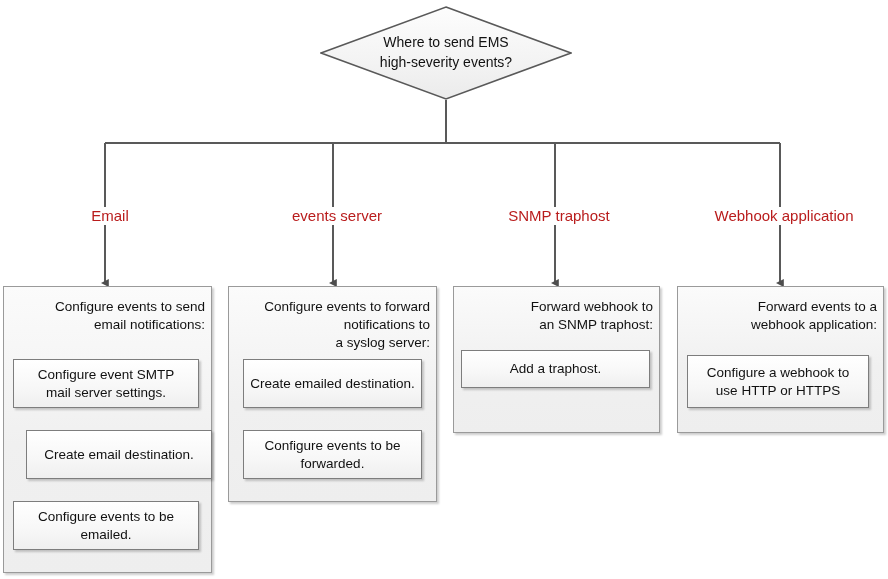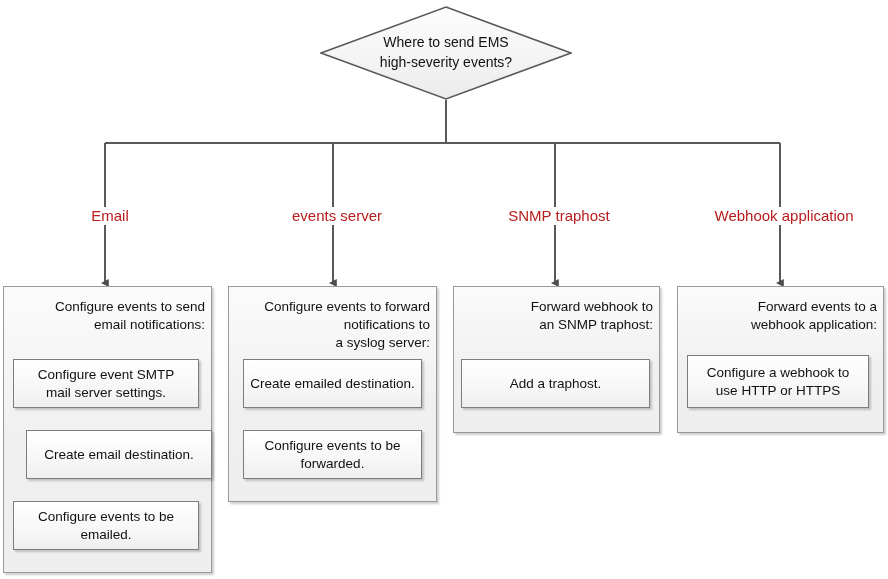--- a/index.html
+++ b/index.html
@@ -183,21 +183,21 @@
   </div>
   <div class="step-box" style="left:243px; top:430px; width:179px; height:49px;">
     <span class="nowrap-lines">Configure events to be
 forwarded.</span>
   </div>
 
   <div class="panel" style="left:453px; top:286px; width:207px; height:147px;">
     <div class="panel-title nowrap-lines">Forward webhook  to
 an SNMP traphost:</div>
   </div>
-  <div class="step-box" style="left:461px; top:359px; width:189px; height:49px;">
+  <div class="step-box" style="left:461px; top:350px; width:189px; height:38px;">
     <span class="nowrap-lines">Add a traphost.</span>
   </div>
 
   <div class="panel" style="left:677px; top:286px; width:207px; height:147px;">
     <div class="panel-title nowrap-lines">Forward events to a
 webhook application:</div>
   </div>
   <div class="step-box" style="left:687px; top:355px; width:182px; height:53px;">
     <span class="nowrap-lines">Configure a webhook to
 use HTTP or HTTPS</span>

